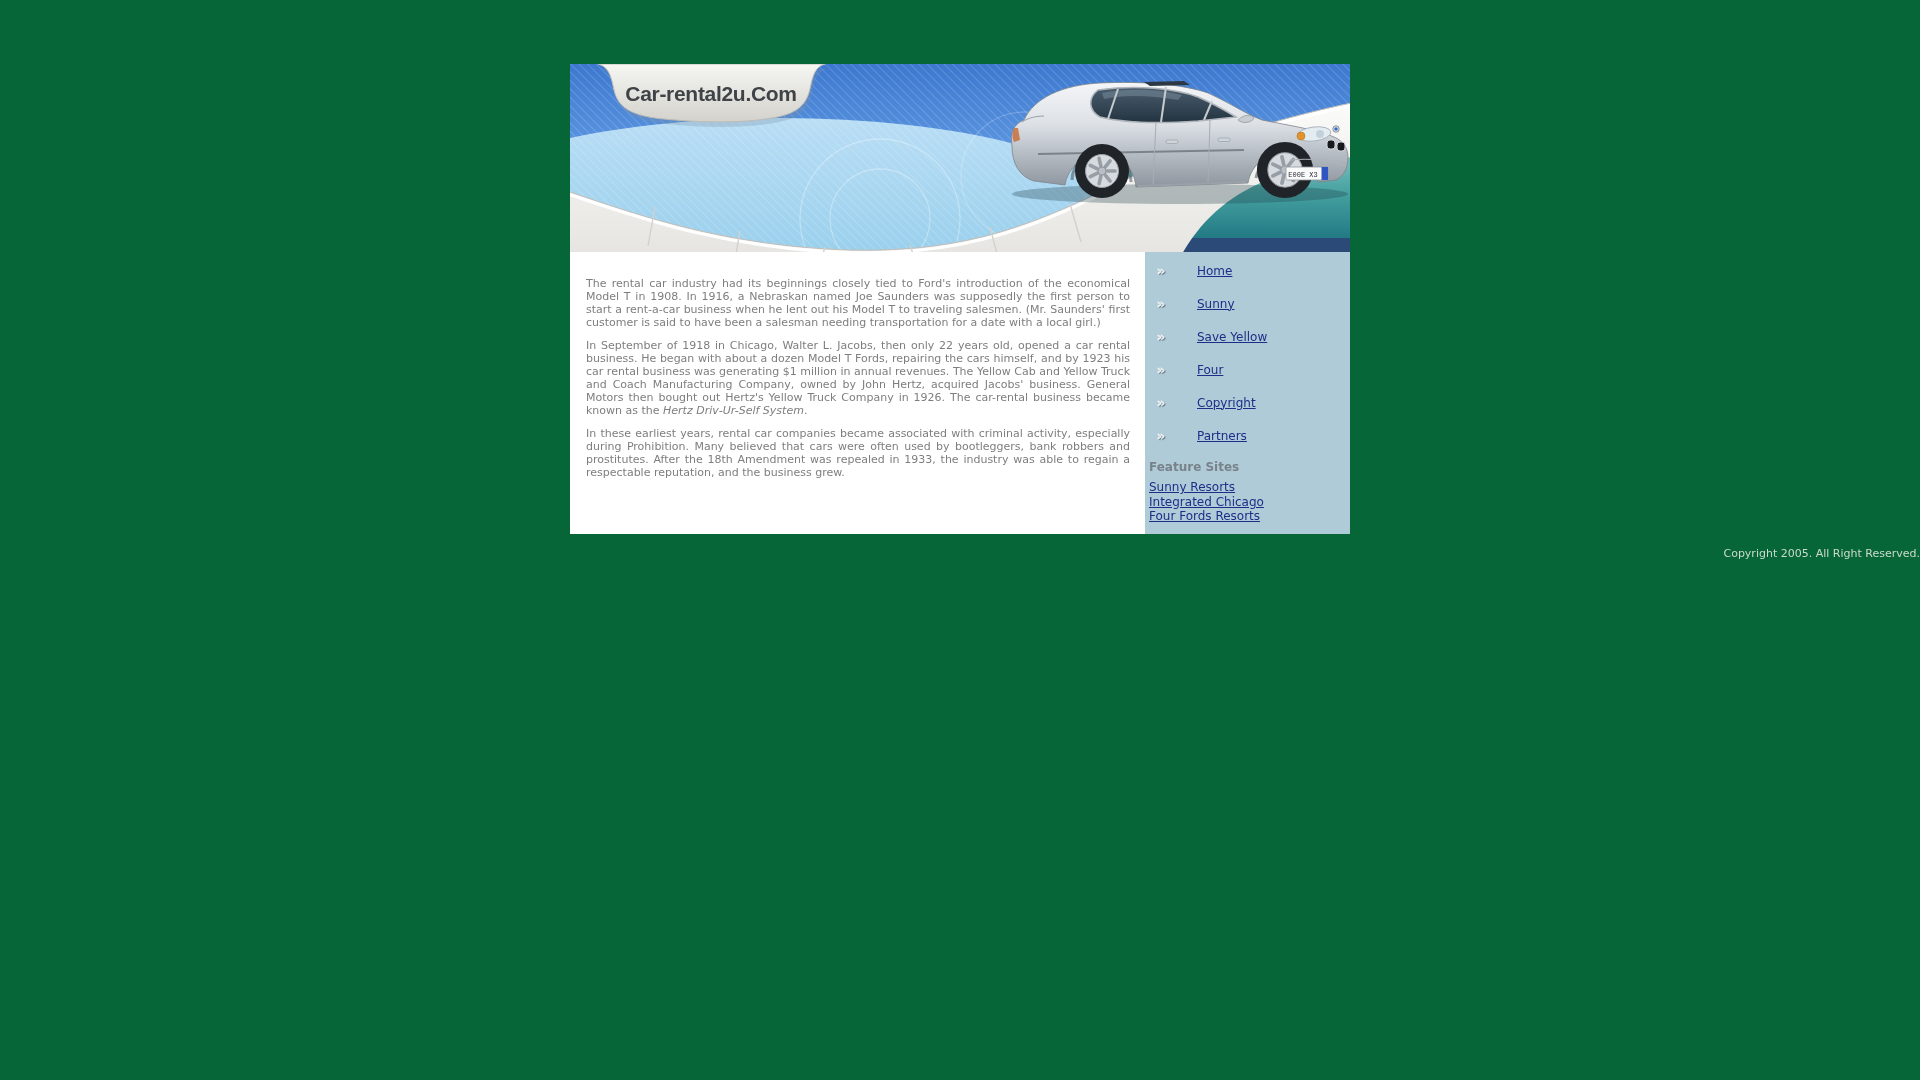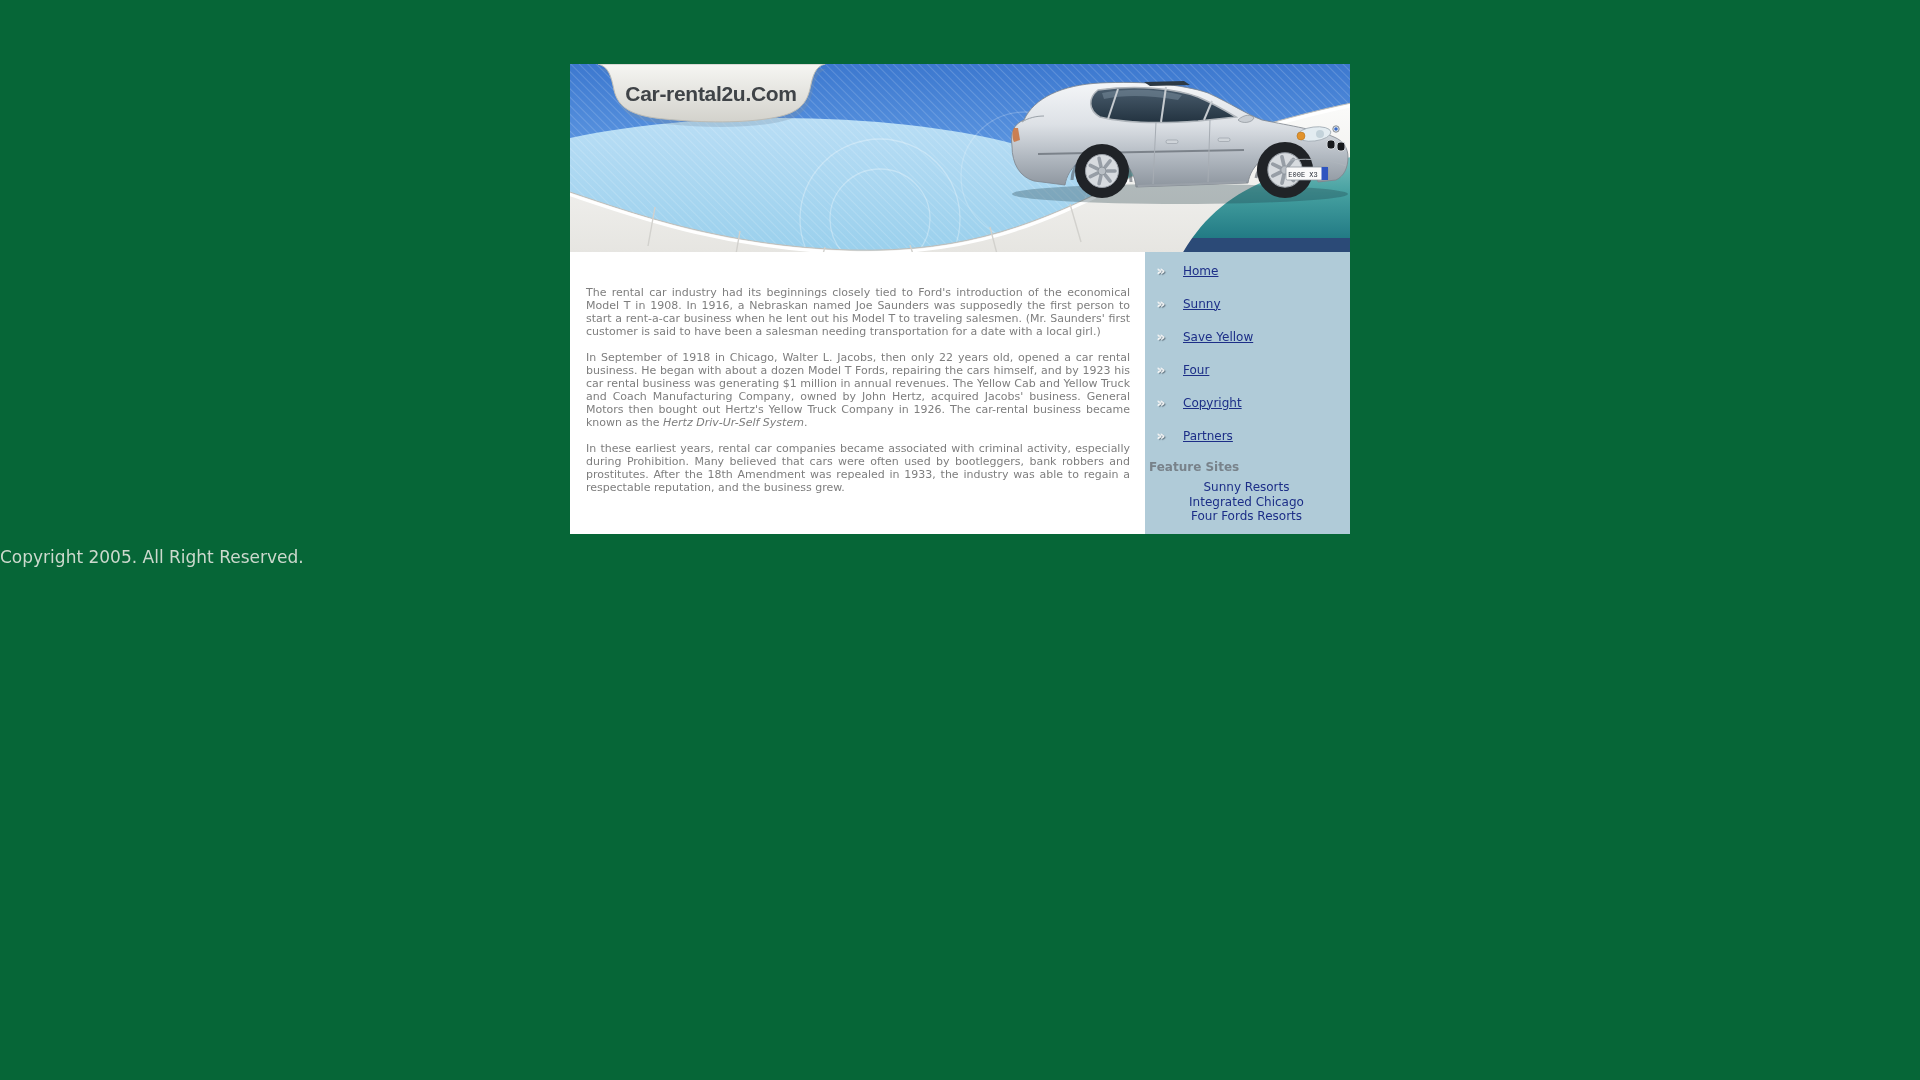--- a/index.html
+++ b/index.html
@@ -21,21 +21,21 @@
   .header svg { display: block; }
   .body-row { display: flex; width: 780px; }
   .main {
     width: 575px;
     box-sizing: border-box;
     background: #ffffff;
     padding: 21px 15px 20px 16px;
     min-height: 272px;
   }
   .main p {
-    margin: 13px 0 10px 0;
+    margin: 4px 0 10px 0;
     font-size: 11px;
     line-height: 13px;
     color: #7e7e7e;
     text-align: justify;
   }
   .main p em { font-style: italic; }
   .sidebar {
     width: 205px;
     box-sizing: border-box;
     background: #b0cbd8;
@@ -51,48 +51,48 @@
   .chev {
     width: 24px;
     font-size: 13px;
     font-weight: bold;
     letter-spacing: -1px;
     color: #eef1f2;
     text-shadow: 1px 1px 1px #5e707c, -0.5px -0.5px 0 #ffffff;
     user-select: none;
   }
   .nav-link {
-    margin-left: 2px;
+    margin-left: 16px;
     font-size: 12px;
     color: #1c2e87;
     text-decoration: underline;
     cursor: pointer;
   }
   .feature {
     margin: 8px 0 0 2px;
   }
   .feature-title {
     font-size: 12px;
     font-weight: bold;
     color: #78828a;
     line-height: 14px;
     margin-bottom: 6px;
   }
   .feature-link {
     display: block;
     font-size: 12px;
     line-height: 14.5px;
     color: #1c2e87;
+    text-decoration: underline;
     cursor: pointer;
-    text-align: center;
   }
   .footer {
-    text-align: left;
+    text-align: right;
     margin-top: 13px;
-    font-size: 17px;
+    font-size: 11px;
     color: #ccd9cd;
   }
 </style>
 </head>
 <body>
 
 <div class="page">
 
   <div class="header">
     <svg width="780" height="188" viewBox="0 0 780 188" xmlns="http://www.w3.org/2000/svg">

